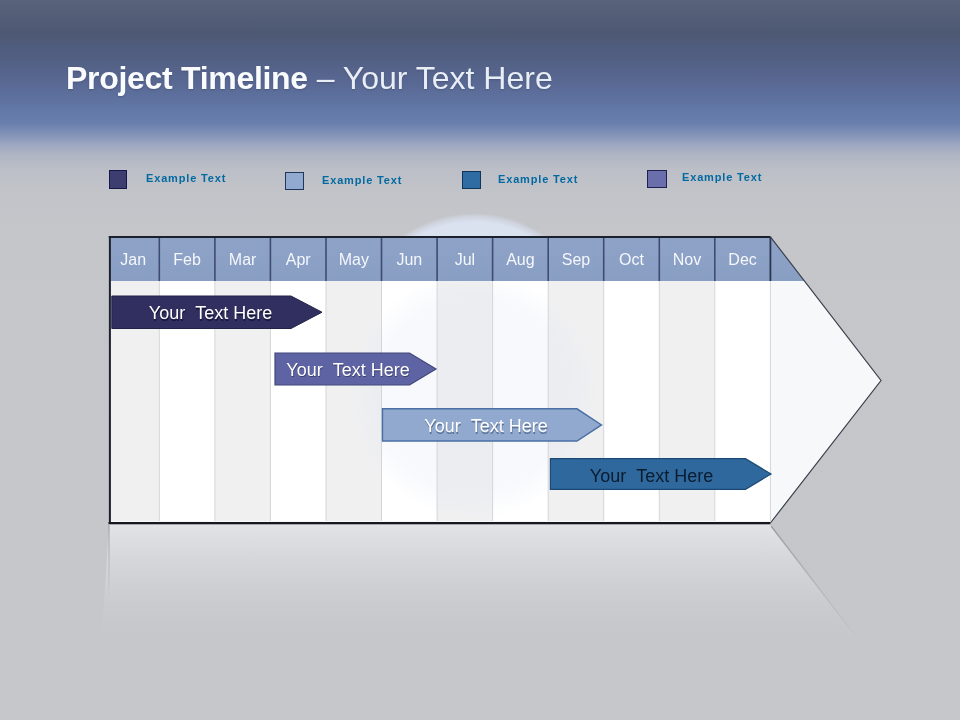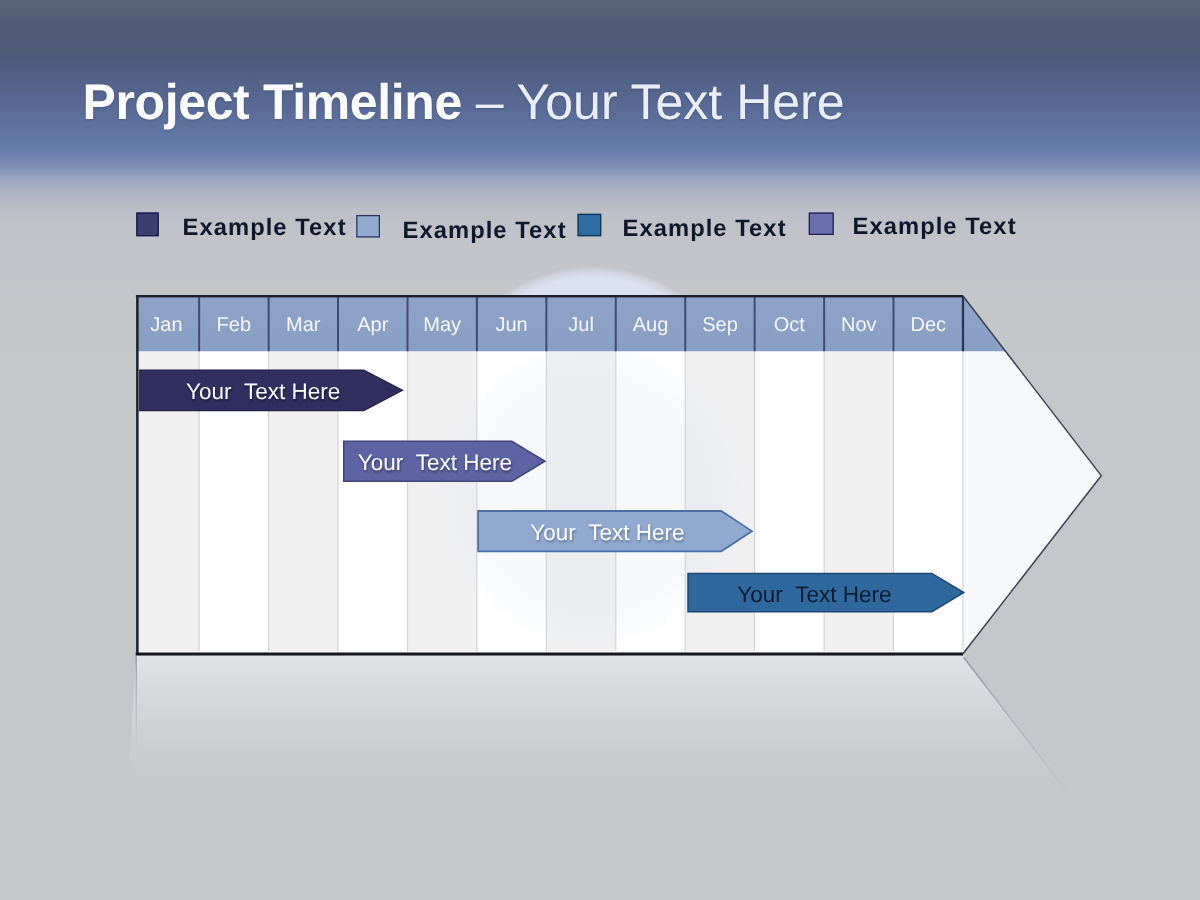--- a/index.html
+++ b/index.html
@@ -13,24 +13,24 @@
       #6177A5 15%,
       #687EAD 17%,
       #7F90B6 18.5%,
       #9BA6C1 20%,
       #B0B5C4 21.5%,
       #BCBFC7 23.5%,
       #C2C4C9 27%,
       #C5C6CA 33%,
       #C5C7CA 100%);}
   .title{position:absolute;left:66px;top:60px;white-space:nowrap;
-    font-size:40px;color:#FAFBFD;font-weight:bold;
+    font-size:32px;color:#FAFBFD;font-weight:bold;
     text-shadow:0 1px 2px rgba(20,30,50,0.22);text-align:right;}
   .title .light{font-weight:normal;color:#E9EEF6;}
-  .leg{position:absolute;font-weight:bold;font-size:19px;color:#0f172a;letter-spacing:0.85px;white-space:nowrap;line-height:1;}
+  .leg{position:absolute;font-weight:bold;font-size:11px;color:#0369a1;letter-spacing:0.85px;white-space:nowrap;line-height:1;}
   .sq{position:absolute;width:17px;height:15px;}
 </style>
 </head>
 <body>
   <svg width="960" height="720" style="position:absolute;left:0;top:0">
     <defs>
       <radialGradient id="moong" cx="50%" cy="50%" r="50%">
         <stop offset="0%" stop-color="#DCE2F0" stop-opacity="1"></stop>
         <stop offset="93%" stop-color="#DAE1EF" stop-opacity="1"></stop>
         <stop offset="97.5%" stop-color="#D8DFEE" stop-opacity="0.5"></stop>

